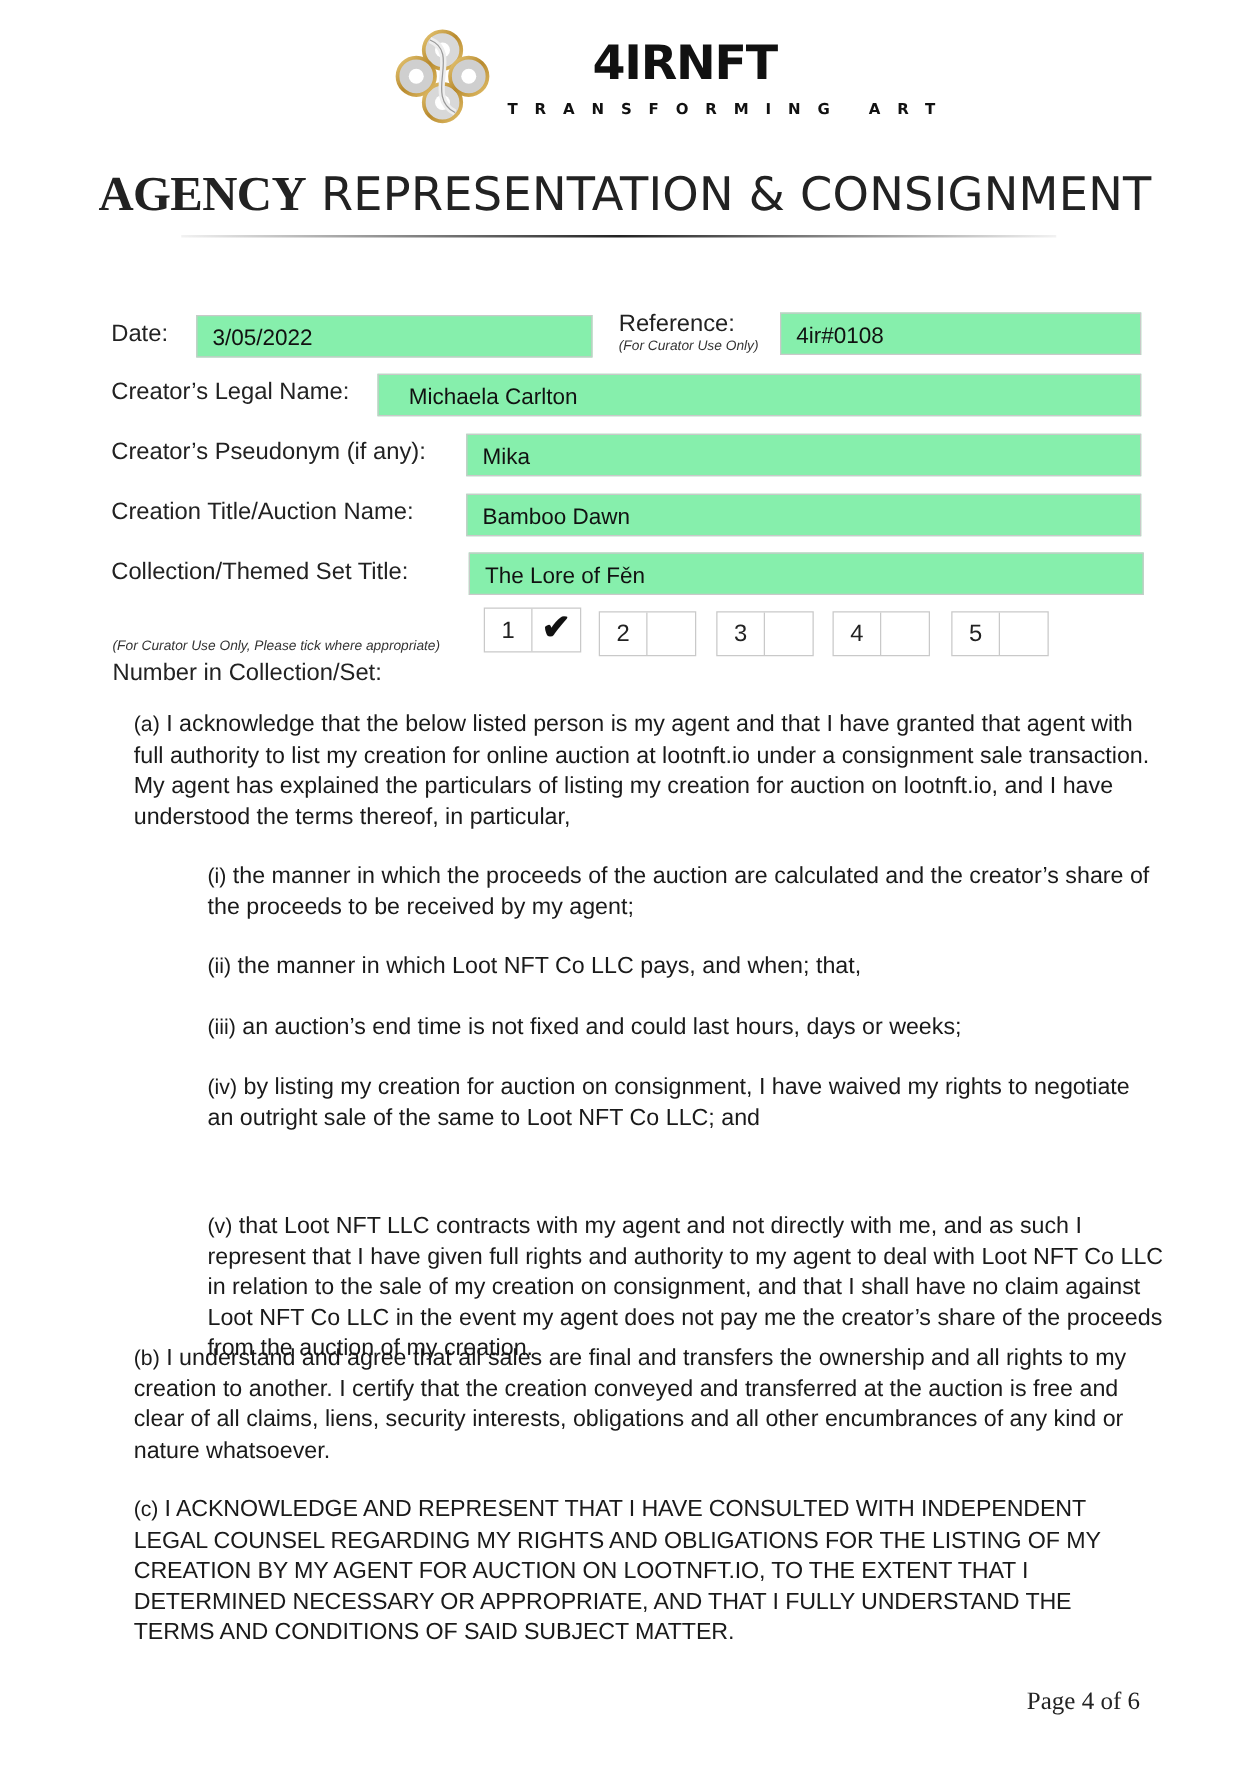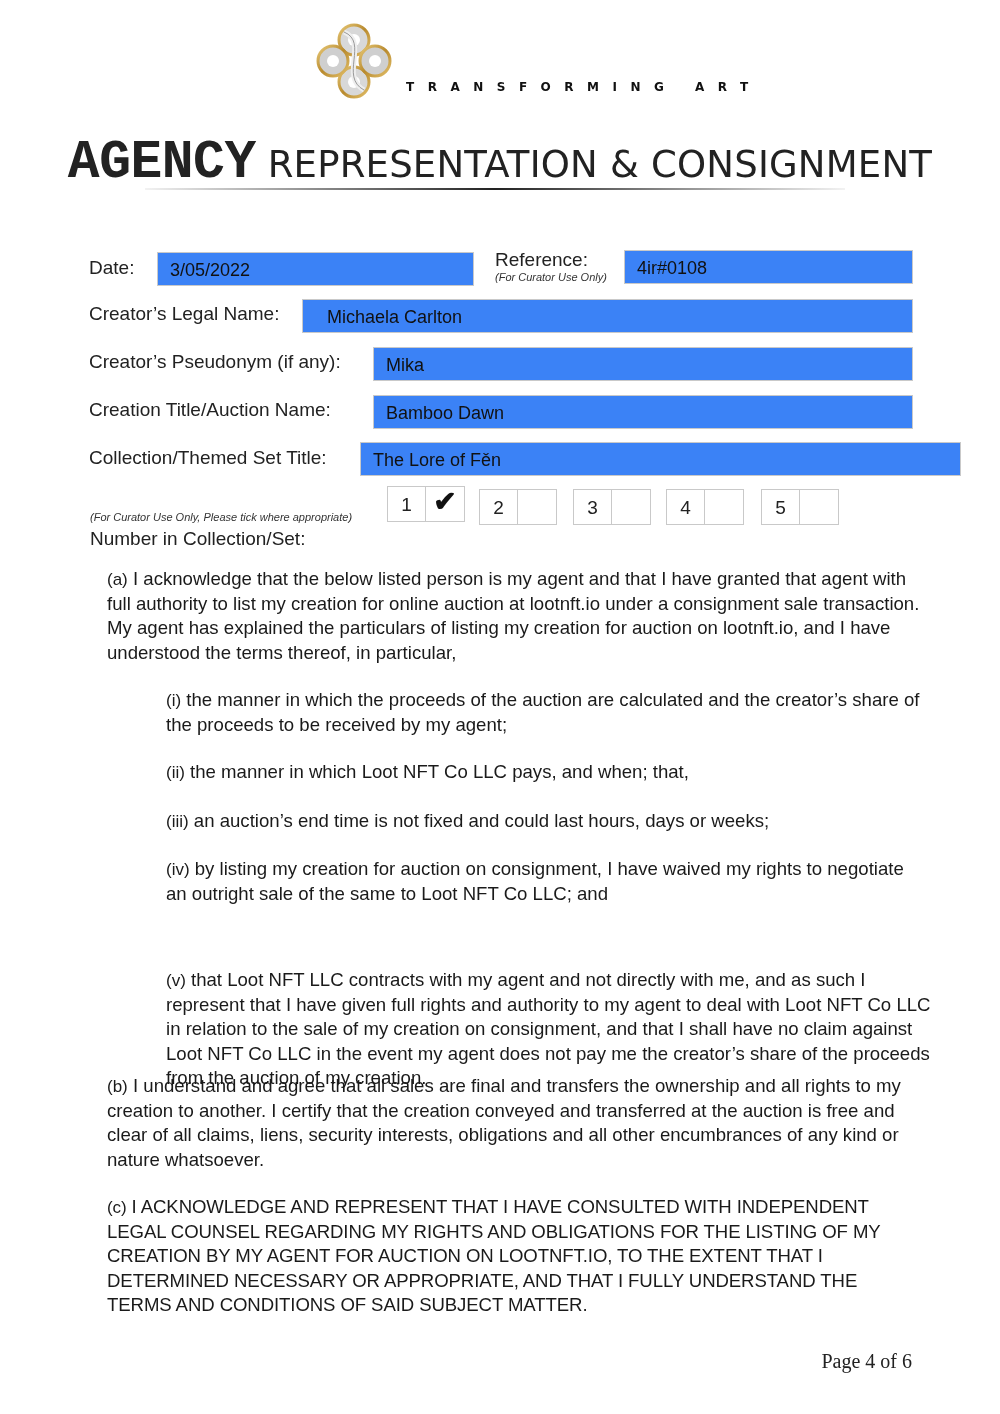--- a/index.html
+++ b/index.html
@@ -5,27 +5,27 @@
   * { box-sizing: border-box; margin: 0; padding: 0; }
   html, body { width: 1000px; height: 1414px; background: #ffffff; }
   body { position: relative; font-family: "Liberation Sans", sans-serif; color: #1a1a1a; overflow: hidden; }
 
   .logo-wrap { position: absolute; left: 314px; top: 22px; width: 380px; height: 80px; }
   .logo-mark { position: absolute; left: 0; top: 0; width: 80px; height: 78px; }
   .brand-name { position: absolute; left: 160px; top: 6px; font-family: "DejaVu Sans", sans-serif; font-weight: bold; font-size: 38px; letter-spacing: -1px; color: #111; }
   .brand-tag { position: absolute; left: 92px; top: 58px; font-family: "DejaVu Sans", sans-serif; font-weight: bold; font-size: 12px; letter-spacing: 13.5px; color: #111; white-space: nowrap; }
 
   .title { position: absolute; left: 0; width: 1000px; top: 133px; text-align: center; font-family: "DejaVu Sans", sans-serif; font-size: 37px; color: #222; letter-spacing: 0.2px; }
-  .title b { font-family: Liberation Mono, monospace; font-weight: bold; font-size: 53px; letter-spacing: -0.5px; }
+  .title b { font-family: Liberation Serif, serif; font-weight: bold; font-size: 39px; letter-spacing: -0.5px; }
   .title-rule { position: absolute; left: 145px; top: 188px; width: 700px; height: 2px;
     background: linear-gradient(to right, rgba(0,0,0,0.05), #222 50%, rgba(0,0,0,0.05)); }
 
   .lbl { position: absolute; font-size: 19px; color: #222; white-space: nowrap; }
   .sublbl { position: absolute; font-size: 11px; font-style: italic; color: #333; white-space: nowrap; }
-  .field { position: absolute; height: 34px; border: 1.5px solid #c9c9c9; background: #3b82f6; font-size: 18px; color: #111; padding: 7px 0 0 12px; white-space: nowrap; outline: none; }
+  .field { position: absolute; height: 34px; border: 1.5px solid #c9c9c9; background: #86efac; font-size: 18px; color: #111; padding: 7px 0 0 12px; white-space: nowrap; outline: none; }
 
   .numbox { position: absolute; top: 489px; height: 36px; width: 78px; border: 1.5px solid #c9c9c9; display: flex; }
   .numbox .n { width: 39px; border-right: 1.5px solid #c9c9c9; text-align: center; font-size: 19px; padding-top: 7px; color: #222; }
   .numbox .t { width: 39px; text-align: center; font-size: 28px; font-weight: bold; line-height: 30px; color: #111; cursor: pointer; }
   .numbox.first { top: 486px; }
 
   .para { position: absolute; font-size: 18.6px; line-height: 24.2px; color: #1a1a1a; }
   .para .tag { font-size: 17px; }
   .upper { letter-spacing: -0.1px; }
 
@@ -47,20 +47,21 @@
     <circle cx="40" cy="60" r="15" fill="#d8d8d8" stroke="url(#g1)" stroke-width="3"></circle>
     <circle cx="19" cy="39" r="15" fill="#cfcfcf" stroke="url(#g1)" stroke-width="3"></circle>
     <circle cx="61" cy="39" r="15" fill="#cfcfcf" stroke="url(#g1)" stroke-width="3"></circle>
     <circle cx="40" cy="18" r="6" fill="#fff"></circle>
     <circle cx="40" cy="60" r="6" fill="#fff"></circle>
     <circle cx="19" cy="39" r="6" fill="#fff"></circle>
     <circle cx="61" cy="39" r="6" fill="#fff"></circle>
     <path d="M30 10 C55 20, 25 55, 50 68" stroke="#eee" stroke-width="5" fill="none"></path>
     <path d="M30 10 C55 20, 25 55, 50 68" stroke="#999" stroke-width="1" fill="none"></path>
   </svg>
+  <div class="brand-name">4IRNFT</div>
   <div class="brand-tag">TRANSFORMING ART</div>
 </div>
 
 <div class="title">
   <b>AGENCY</b>
   <span>REPRESENTATION &amp; CONSIGNMENT</span>
 </div>
 <div class="title-rule"></div>
 
 <div class="lbl" style="left:89px; top:257px;text-align:center;">Date:</div>
@@ -73,21 +74,21 @@
 <div class="lbl" style="left:89px; top:303px;text-align:right;">Creator’s Legal Name:</div>
 <div class="field" style="left:302px; top:299px; width:611px;padding-left:24px;">Michaela Carlton</div>
 
 <div class="lbl" style="left:89px; top:351px;">Creator’s Pseudonym (if any):</div>
 <div class="field" style="left:373px; top:347px; width:540px;">Mika</div>
 
 <div class="lbl" style="left:89px; top:399px;">Creation Title/Auction Name:</div>
 <div class="field" style="left:373px; top:395px; width:540px;">Bamboo Dawn</div>
 
 <div class="lbl" style="left:89px; top:447px;">Collection/Themed Set Title:</div>
-<div class="field" style="left:360px; top:442px; width:601px;">The Lore of Fěn</div>
+<div class="field" style="left:375px; top:442px; width:540px;">The Lore of Fěn</div>
 
 <div class="lbl" style="left:90px; top:488px;margin-top:40px;">Number in Collection/Set:</div>
 <div class="sublbl" style="left:90px; top:511px;">(For Curator Use Only, Please tick where appropriate)</div>
 
 <div class="numbox first" style="left:387px;">
   <div class="n">1</div>
   <div class="t">✔</div>
 </div>
 <div class="numbox" style="left:479px;">
   <div class="n">2</div>

